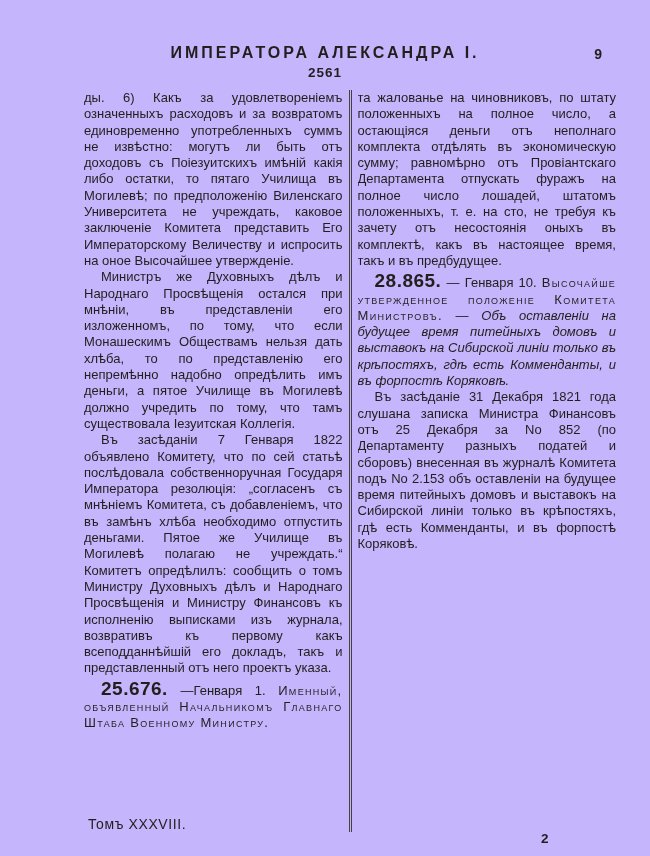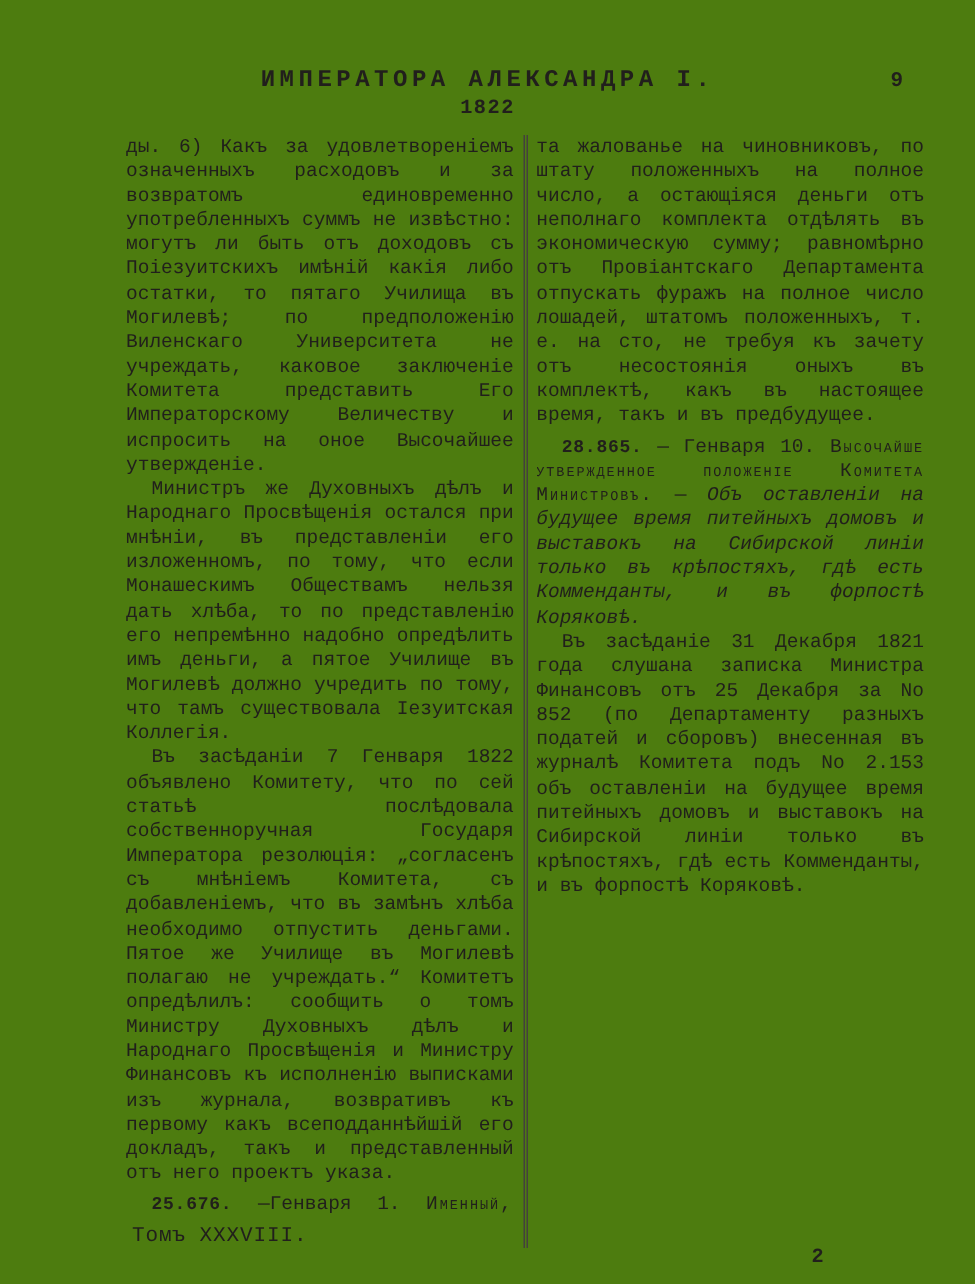--- a/index.html
+++ b/index.html
@@ -4,22 +4,22 @@
 <style>
   html, body {
     margin: 0;
     padding: 0;
     background: #ffffff;
   }
   .page {
     position: relative;
     width: 650px;
     height: 856px;
-    background: #4d7c0f;
-    font-family: Liberation Mono, monospace;
+    background: #c4b5fd;
+    font-family: Liberation Sans, sans-serif;
     color: #211f1c;
     overflow: hidden;
   }
   .running-head {
     position: relative;
     padding-top: 44px;
     text-align: center;
   }
   .head-title {
     font-size: 16px;
@@ -65,21 +65,21 @@
     width: 1px;
     height: 742px;
     border-left: 1px solid #44413c;
     border-right: 1px solid #44413c;
     margin: 0 6px;
     flex: 0 0 auto;
   }
   .num {
     font-weight: bold;
     letter-spacing: 0.5px;
-    font-size: 12px;
+    font-size: 19px;
   }
   .sc {
     font-variant: small-caps;
     letter-spacing: 1.3px;
   }
   .it { font-style: italic; }
   .footer-volume {
     position: absolute;
     left: 88px;
     top: 816px;
@@ -96,21 +96,21 @@
 </style>
 </head>
 <body>
 
 <div class="page">
 
   <div class="running-head">
     <span class="head-title">ИМПЕРАТОРА АЛЕКСАНДРА I.</span>
     <span class="head-pagenum">9</span>
   </div>
-  <div class="head-year">1822</div>
+  <div class="head-year">2561</div>
 
   <div class="columns">
 
     <div class="col">
       <p class="noindent">ды. 6) Какъ за удовлетвореніемъ означенныхъ расходовъ и за возвратомъ единовременно употребленныхъ суммъ не извѣстно: могутъ ли быть отъ доходовъ съ Поіезуитскихъ имѣній какія либо остатки, то пятаго Училища въ Могилевѣ; по предположенію Виленскаго Университета не учреждать, каковое заключеніе Комитета представить Его Императорскому Величеству и испросить на оное Высочайшее утвержденіе.</p>
       <p>Министръ же Духовныхъ дѣлъ и Народнаго Просвѣщенія остался при мнѣніи, въ представленіи его изложенномъ, по тому, что если Монашескимъ Обществамъ нельзя дать хлѣба, то по представленію его непремѣнно надобно опредѣлить имъ деньги, а пятое Училище въ Могилевѣ должно учредить по тому, что тамъ существовала Іезуитская Коллегія.</p>
       <p>Въ засѣданіи 7 Генваря 1822 объявлено Комитету, что по сей статьѣ послѣдовала собственноручная Государя Императора резолюція: „согласенъ съ мнѣніемъ Комитета, съ добавленіемъ, что въ замѣнъ хлѣба необходимо отпустить деньгами. Пятое же Училище въ Могилевѣ полагаю не учреждать.“ Комитетъ опредѣлилъ: сообщить о томъ Министру Духовныхъ дѣлъ и Народнаго Просвѣщенія и Министру Финансовъ къ исполненію выписками изъ журнала, возвративъ къ первому какъ всеподданнѣйшій его докладъ, такъ и представленный отъ него проектъ указа.</p>
       <p class="entry"><span class="num">25.676.</span><span> —Генваря 1. </span><span class="sc">Именный, объявленный Начальникомъ Главнаго Штаба Военному Министру.</span></p>
 
     </div>

